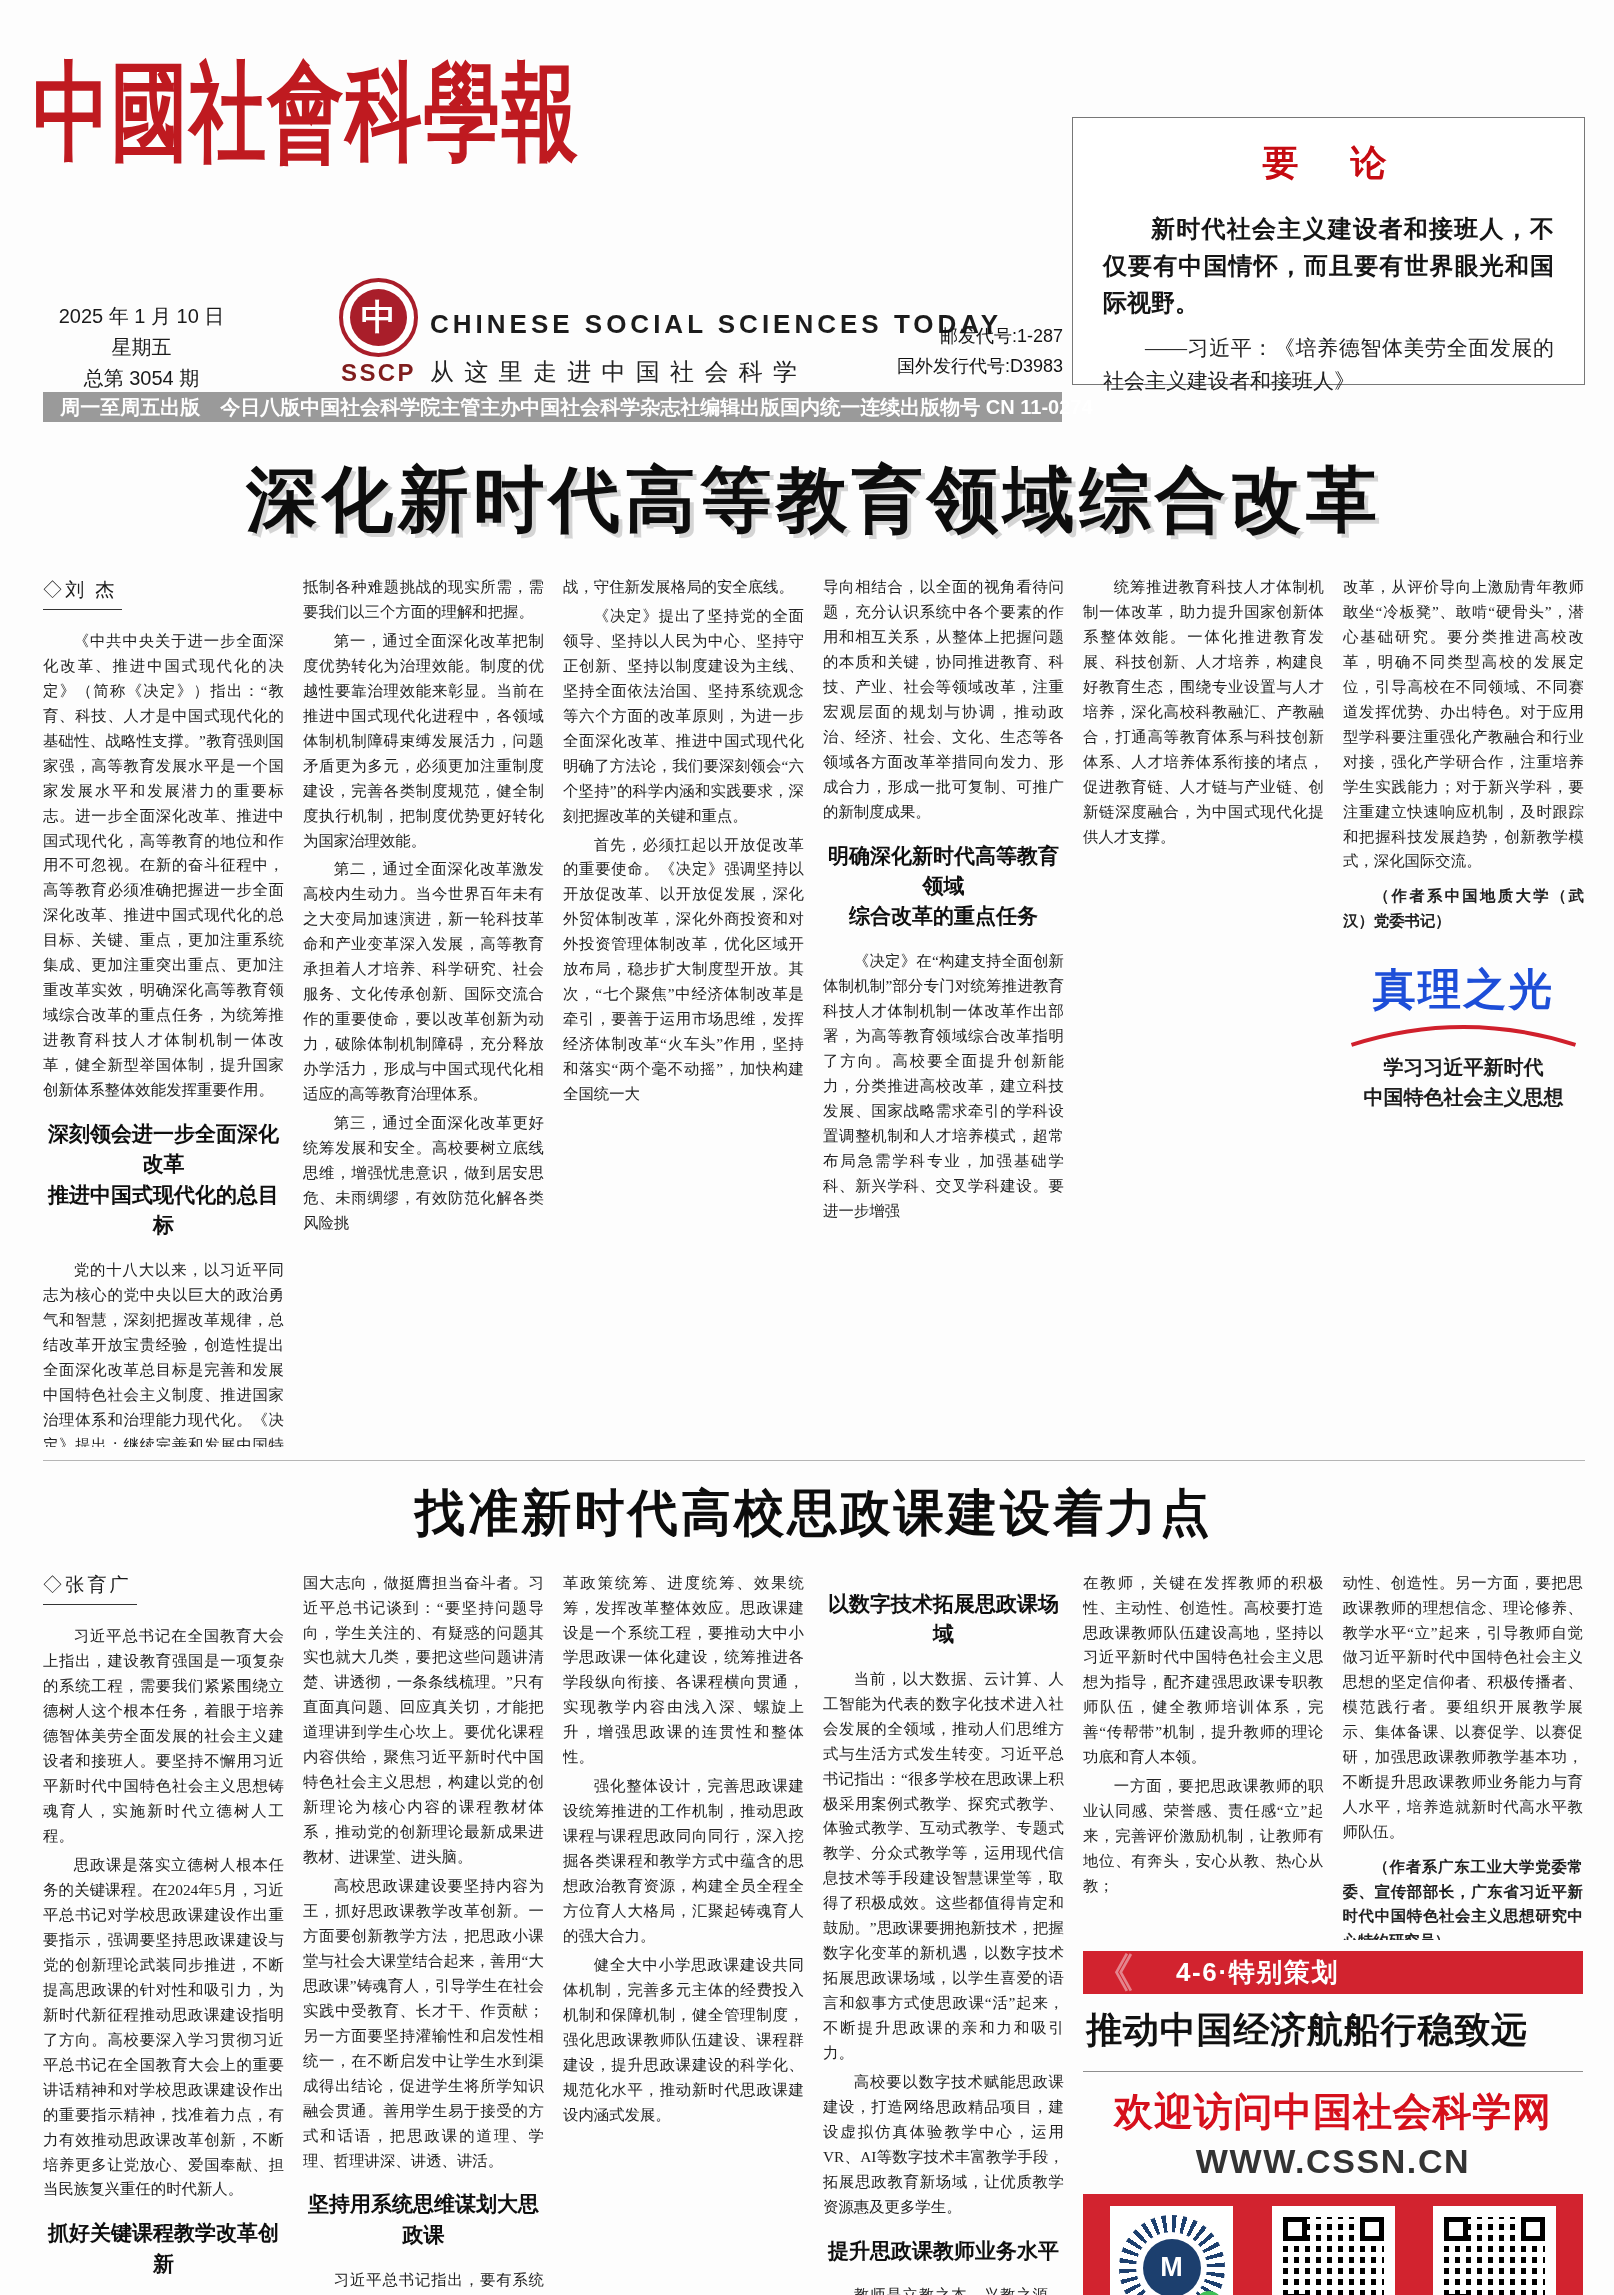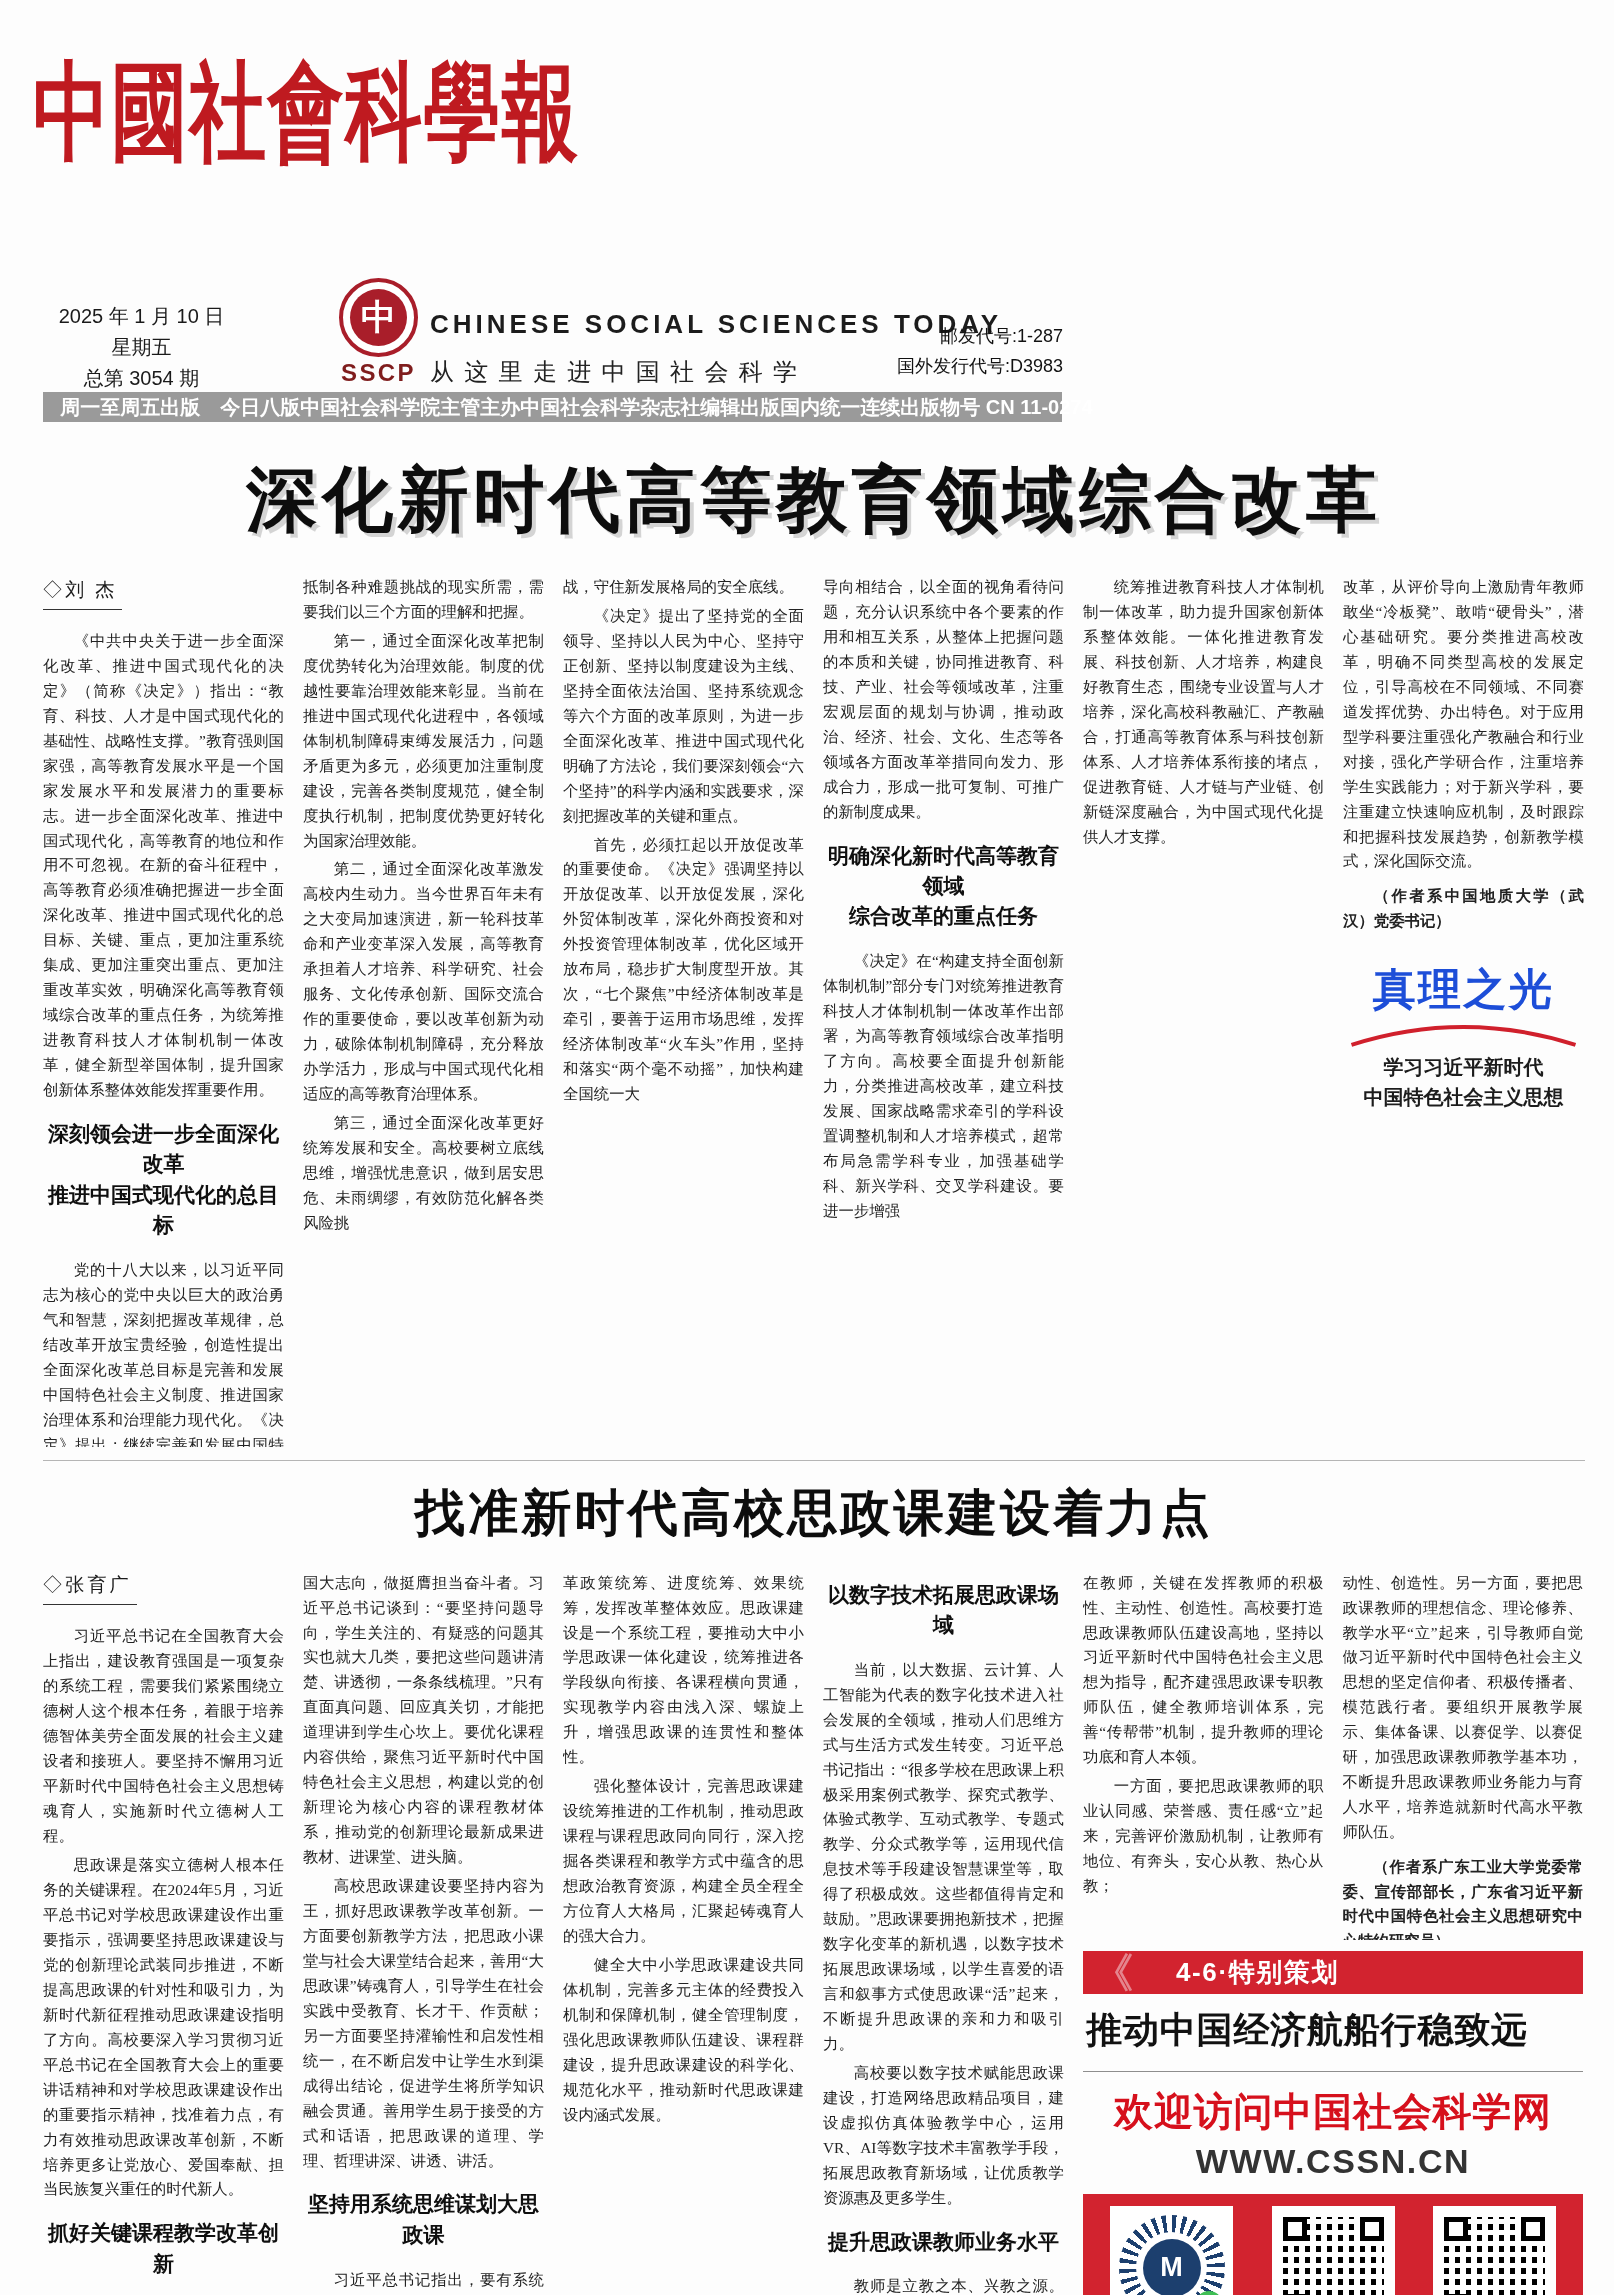--- a/index.html
+++ b/index.html
@@ -144,20 +144,25 @@
       <div>国外发行代号:D3983</div>
     </div>
 
     <div class="info-bar">
       <span>周一至周五出版　今日八版</span>
       <span>中国社会科学院主管主办</span>
       <span>中国社会科学杂志社编辑出版</span>
       <span>国内统一连续出版物号 CN 11-0274</span>
     </div>
 
+    <div class="yaolun">
+      <div class="yaolun-title">要　论</div>
+      <div class="yaolun-body">新时代社会主义建设者和接班人，不仅要有中国情怀，而且要有世界眼光和国际视野。</div>
+      <div class="yaolun-source">——习近平：《培养德智体美劳全面发展的社会主义建设者和接班人》</div>
+    </div>
   </div>
 
   <div class="content">
 
     <div class="headline1">深化新时代高等教育领域综合改革</div>
 
     <div class="cols">
       <div class="col">
         <span class="byline">◇刘 杰</span>
         <p>《中共中央关于进一步全面深化改革、推进中国式现代化的决定》（简称《决定》）指出：“教育、科技、人才是中国式现代化的基础性、战略性支撑。”教育强则国家强，高等教育发展水平是一个国家发展水平和发展潜力的重要标志。进一步全面深化改革、推进中国式现代化，高等教育的地位和作用不可忽视。在新的奋斗征程中，高等教育必须准确把握进一步全面深化改革、推进中国式现代化的总目标、关键、重点，更加注重系统集成、更加注重突出重点、更加注重改革实效，明确深化高等教育领域综合改革的重点任务，为统筹推进教育科技人才体制机制一体改革，健全新型举国体制，提升国家创新体系整体效能发挥重要作用。</p>
@@ -216,21 +221,21 @@
         <p>高校思政课建设要坚持内容为王，抓好思政课教学改革创新。一方面要创新教学方法，把思政小课堂与社会大课堂结合起来，善用“大思政课”铸魂育人，引导学生在社会实践中受教育、长才干、作贡献；另一方面要坚持灌输性和启发性相统一，在不断启发中让学生水到渠成得出结论，促进学生将所学知识融会贯通。善用学生易于接受的方式和话语，把思政课的道理、学理、哲理讲深、讲透、讲活。</p>
         <h3 class="sub">坚持用系统思维谋划大思政课</h3>
         <p>习近平总书记指出，要有系统观念，强化全局视野和系统思维，加强改</p>
       </div>
       <div class="col col-a2">
         <p class="cont">革政策统筹、进度统筹、效果统筹，发挥改革整体效应。思政课建设是一个系统工程，要推动大中小学思政课一体化建设，统筹推进各学段纵向衔接、各课程横向贯通，实现教学内容由浅入深、螺旋上升，增强思政课的连贯性和整体性。</p>
         <p>强化整体设计，完善思政课建设统筹推进的工作机制，推动思政课程与课程思政同向同行，深入挖掘各类课程和教学方式中蕴含的思想政治教育资源，构建全员全程全方位育人大格局，汇聚起铸魂育人的强大合力。</p>
         <p>健全大中小学思政课建设共同体机制，完善多元主体的经费投入机制和保障机制，健全管理制度，强化思政课教师队伍建设、课程群建设，提升思政课建设的科学化、规范化水平，推动新时代思政课建设内涵式发展。</p>
       </div>
       <div class="col col-a2">
-        <h3 class="sub" style="margin-top:9px">以数字技术拓展思政课场域</h3>
+        <h3 class="sub" style="margin-top:18px">以数字技术拓展思政课场域</h3>
         <p>当前，以大数据、云计算、人工智能为代表的数字化技术进入社会发展的全领域，推动人们思维方式与生活方式发生转变。习近平总书记指出：“很多学校在思政课上积极采用案例式教学、探究式教学、体验式教学、互动式教学、专题式教学、分众式教学等，运用现代信息技术等手段建设智慧课堂等，取得了积极成效。这些都值得肯定和鼓励。”思政课要拥抱新技术，把握数字化变革的新机遇，以数字技术拓展思政课场域，以学生喜爱的语言和叙事方式使思政课“活”起来，不断提升思政课的亲和力和吸引力。</p>
         <p>高校要以数字技术赋能思政课建设，打造网络思政精品项目，建设虚拟仿真体验教学中心，运用VR、AI等数字技术丰富教学手段，拓展思政教育新场域，让优质教学资源惠及更多学生。</p>
         <h3 class="sub">提升思政课教师业务水平</h3>
         <p>教师是立教之本、兴教之源。习近平总书记强调，办好思想政治理论课关键</p>
       </div>
 
       <div class="right-wrap">
         <div class="top2">
           <div class="col">
             <p class="cont">在教师，关键在发挥教师的积极性、主动性、创造性。高校要打造思政课教师队伍建设高地，坚持以习近平新时代中国特色社会主义思想为指导，配齐建强思政课专职教师队伍，健全教师培训体系，完善“传帮带”机制，提升教师的理论功底和育人本领。</p>

